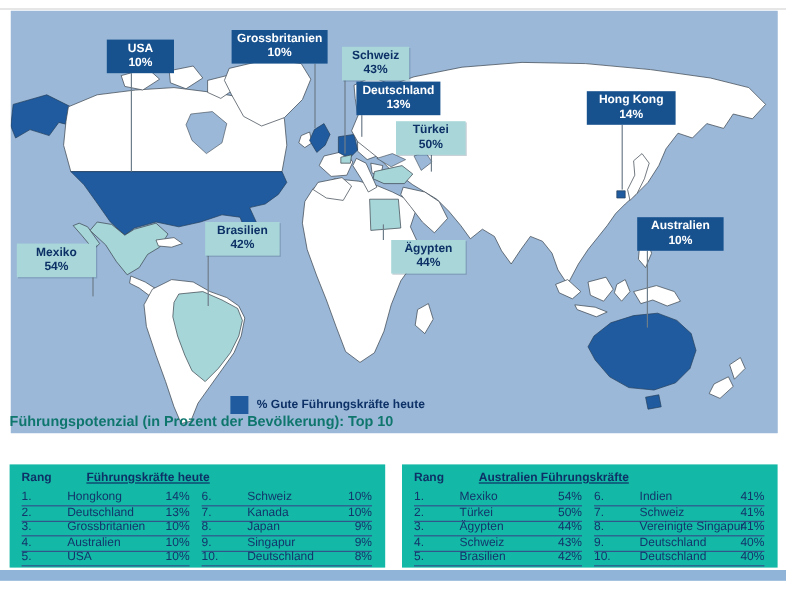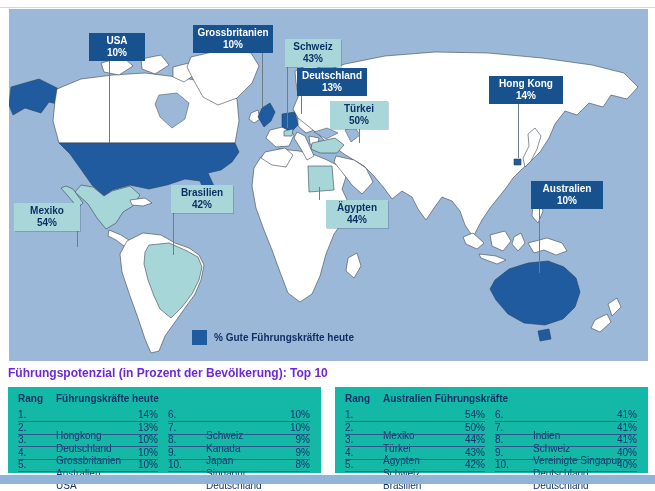--- a/index.html
+++ b/index.html
@@ -22,32 +22,32 @@
   }
   .map-label.today{background:#17518e;color:#ffffff;}
   .map-label.tomorrow{background:#a9d7d9;color:#0d3166;box-shadow:1px 1px 0 rgba(40,70,100,.25);}
   
   .legend-item{position:absolute;display:flex;align-items:center;gap:7px;height:16px;}
   .legend-swatch{width:15px;height:15px;display:inline-block;}
   .legend-swatch.today{background:#1f5b9e;}
   .legend-swatch.tomorrow{background:#b5e0e2;border:1px solid #8fb4c8;box-sizing:border-box;}
   .legend-text{font-size:10px;font-weight:bold;color:#0d3166;white-space:nowrap;}
   
-  .section-title{position:absolute;left:8px;top:366px;font-size:12px;font-weight:bold;color:#6d28d9;}
+  .section-title{position:absolute;left:8px;top:344px;font-size:12px;font-weight:bold;color:#0f766e;}
   .table-panel{position:absolute;top:387px;width:313px;height:86px;background:#14b8a6;}
   .tp-0{left:8px;} .tp-1{left:335px;}
   .t-header{position:absolute;top:6px;left:0;width:100%;font-size:10px;font-weight:bold;color:#0d3166;}
   .t-header .h-rank{position:absolute;left:10px;}
-  .t-header .h-title{position:absolute;left:48px;}
+  .t-header .h-title{position:absolute;left:64px;text-decoration:underline;}
   .t-row{position:absolute;height:12px;font-size:10px;color:#12356b;}
   .t-group{position:absolute;top:0;height:12px;border-bottom:1px solid #30568c;}
   .g-a{left:10px;width:140px;}
   .g-b{left:160px;width:142px;}
   .c-rank{position:absolute;left:0;top:0;}
-  .c-name{position:absolute;left:38px;top:0;white-space:nowrap;margin-top:21px;}
+  .c-name{position:absolute;left:38px;top:0;white-space:nowrap;}
   .c-val{position:absolute;right:0;top:0;}
   .bottom-strip{position:absolute;left:0;top:475px;width:655px;height:9px;background:#8fb4d8;}
 </style>
 </head>
 <body>
 
 <div class="hairline"></div>
 
 <div class="map-panel">
   <svg width="639" height="352" viewBox="0 0 639 352">

